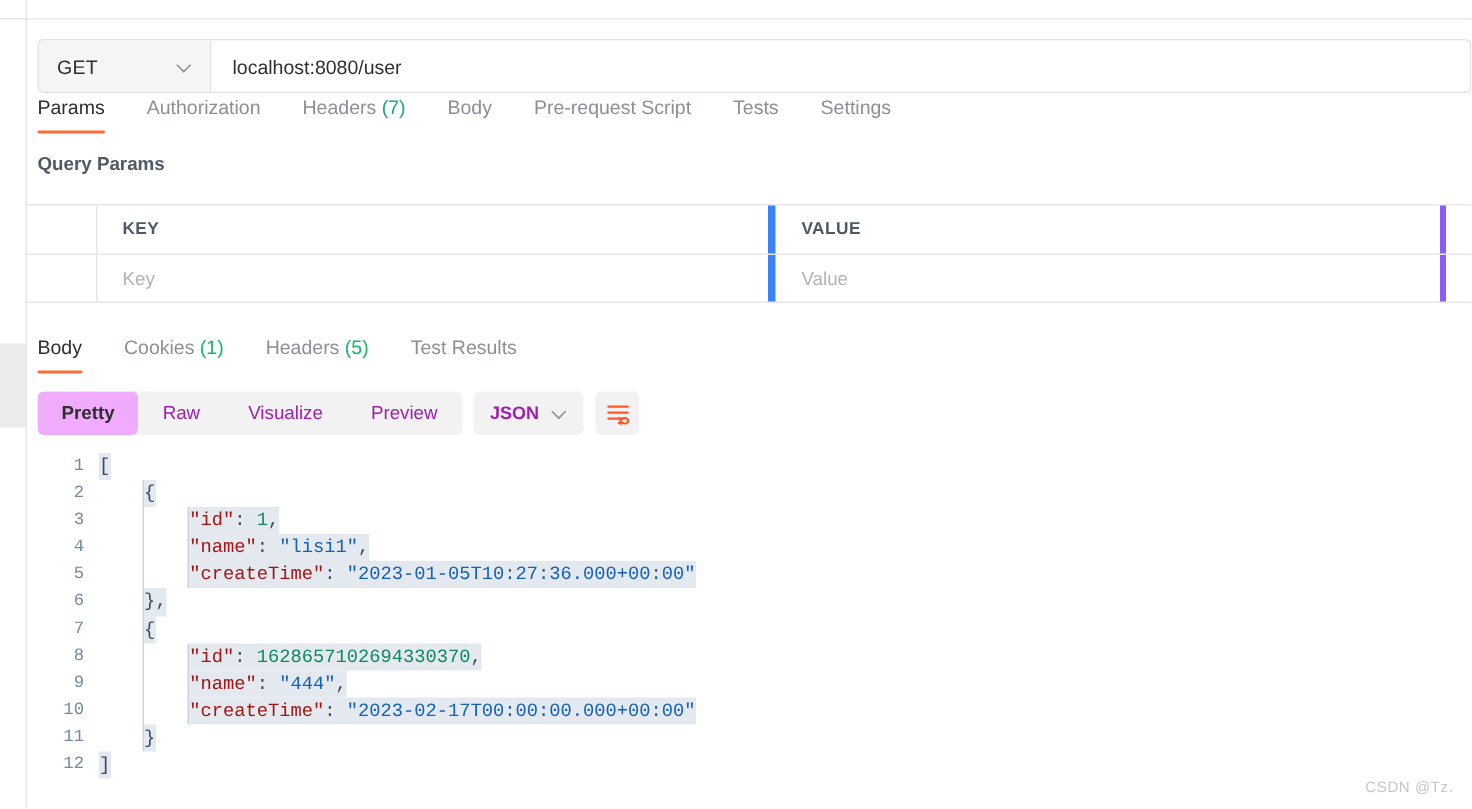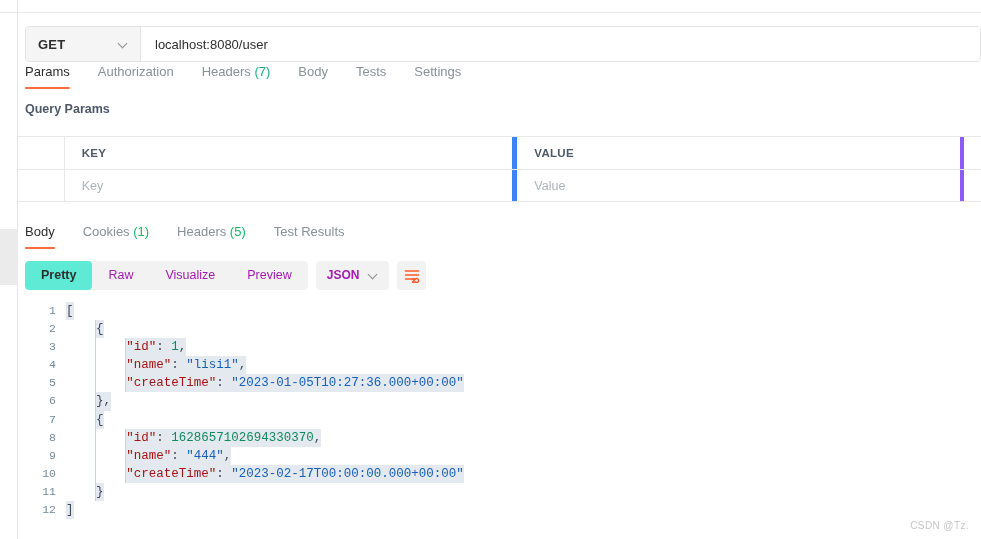--- a/index.html
+++ b/index.html
@@ -36,21 +36,21 @@
     position: absolute; left: 25px; top: 26px; right: 0; height: 36px;
     display: flex; align-items: stretch;
     border: 1px solid #e3e3e3; border-radius: 4px; overflow: hidden;
     background: #fff;
   }
   .method-select {
     width: 115px; background: #f5f5f5; border-right: 1px solid #e3e3e3;
     display: flex; align-items: center; justify-content: space-between;
     padding: 0 12px; cursor: pointer;
   }
-  .method-label { font-size: 13px; font-weight: bold; color: #2e2e2e; letter-spacing: .2px; }
+  .method-label { font-size: 13px; font-weight: normal; color: #2e2e2e; letter-spacing: .2px; }
   .chev { width: 9px; height: 9px; position: relative; }
   .chev::after {
     content: ""; position: absolute; left: 0; top: 0;
     width: 6px; height: 6px; border-right: 1.4px solid #8d8d8d;
     border-bottom: 1.4px solid #8d8d8d; transform: rotate(45deg);
   }
   .url-input {
     flex: 1; display: flex; align-items: center; padding: 0 14px;
     font-size: 13px; color: #2e2e2e; background: #fff;
   }
@@ -102,21 +102,21 @@
     display: flex; align-items: center; gap: 8px;
   }
   .seg {
     display: flex; align-items: stretch; background: #f2f2f2;
     border-radius: 4px; height: 29px; overflow: hidden;
   }
   .seg-item {
     display: flex; align-items: center; padding: 0 16px;
     font-size: 12.5px; color: #a21caf; cursor: pointer; white-space: nowrap;
   }
-  .seg-item.active { background: #5eead4; color: #2e2e2e; font-weight: bold; border-radius: 4px; }
+  .seg-item.active { background: #f0abfc; color: #2e2e2e; font-weight: bold; border-radius: 4px; }
   .fmt-select {
     display: flex; align-items: center; gap: 10px; background: #f2f2f2;
     border-radius: 4px; height: 29px; padding: 0 11px; cursor: pointer;
   }
   .fmt-label { font-size: 12px; font-weight: bold; color: #a21caf; }
   .icon-btn {
     width: 29px; height: 29px; background: #f2f2f2; border-radius: 4px;
     display: flex; align-items: center; justify-content: center; cursor: pointer;
   }
 
@@ -171,20 +171,21 @@
     <div class="url-input">
       <span>localhost:8080/user</span>
     </div>
   </div>
 
   <div class="req-tabs" id="req-tabs">
       <div class="rtab active"><span>Params</span></div>
       <div class="rtab"><span>Authorization</span></div>
       <div class="rtab"><span>Headers</span><span class="cnt-teal"> (7)</span></div>
       <div class="rtab"><span>Body</span></div>
+      <div class="rtab"><span>Pre-request Script</span></div>
       <div class="rtab"><span>Tests</span></div>
       <div class="rtab"><span>Settings</span></div>
     </div>
 
   <div class="qp-title">Query Params</div>
 
   <div class="qp-table">
     <div class="qp-row head">
       <div class="qp-check"></div>
       <div class="qp-key">

